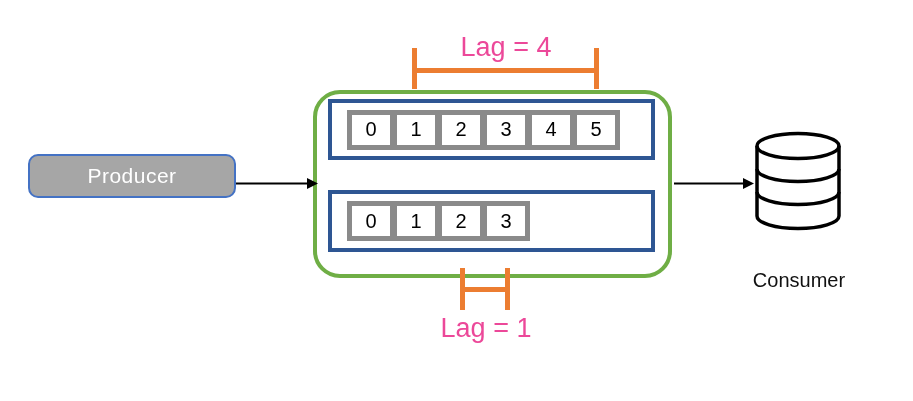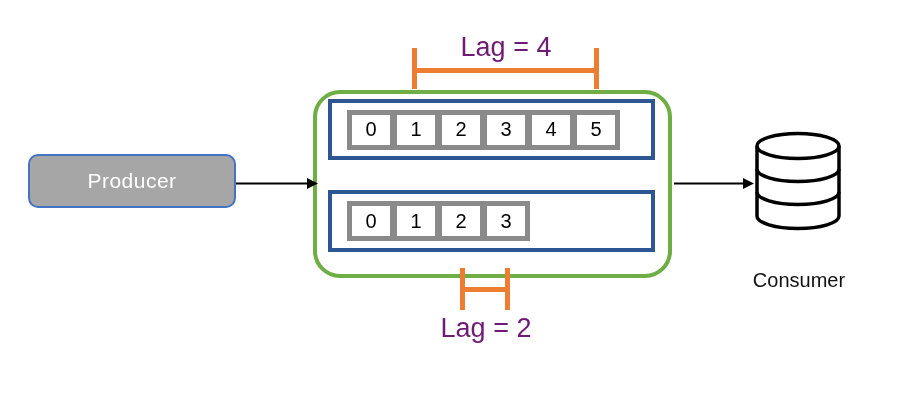--- a/index.html
+++ b/index.html
@@ -5,21 +5,21 @@
   html,body{margin:0;padding:0;background:#ffffff;}
   .canvas{
     position:relative;
     width:913px;height:401px;
     background:#ffffff;
     font-family:"Liberation Sans",sans-serif;
     overflow:hidden;
   }
   
   .producer{
-    position:absolute;left:28px;top:154px;width:208px;height:54px;
+    position:absolute;left:28px;top:154px;width:208px;height:44px;
     background:#a6a6a6;border:2px solid #4472c4;border-radius:10px;
     box-sizing:border-box;
     display:flex;align-items:center;justify-content:center;
   }
   .producer span{color:#ffffff;font-size:21px;letter-spacing:.5px;}
   
   .broker{
     position:absolute;left:313px;top:90px;width:359px;height:188px;
     border:4px solid #6fae45;border-radius:27px;box-sizing:border-box;
     background:#ffffff;
@@ -34,21 +34,21 @@
   .cells{display:flex;margin-left:15px;}
   .cell{
     width:38px;height:30px;border:5px solid #8a8a8a;background:#ffffff;
     display:flex;align-items:center;justify-content:center;
     font-size:20px;color:#000000;box-sizing:content-box;
   }
   .cell + .cell{margin-left:-3px;}
   
   .lag-label{
     position:absolute;width:200px;text-align:center;
-    font-size:27px;color:#701a75;white-space:pre;
+    font-size:27px;color:#ec4899;white-space:pre;
   }
   .lag-top{left:406px;top:32px;}
   .lag-bottom{left:386px;top:313px;}
   
   .consumer-label{
     position:absolute;left:738px;top:232px;width:122px;text-align:center;
     font-size:20px;color:#111111;margin-top:37px;
   }
   
   .overlay{position:absolute;left:0;top:0;width:913px;height:401px;pointer-events:none;}
@@ -79,21 +79,21 @@
     <div class="partition p1">
       <div class="cells" id="cells-1">
           <div class="cell">0</div>
           <div class="cell">1</div>
           <div class="cell">2</div>
           <div class="cell">3</div>
         </div>
     </div>
   </div>
 
-  <div class="lag-label lag-bottom">Lag = 2</div>
+  <div class="lag-label lag-bottom">Lag = 1</div>
 
   <svg class="overlay" viewBox="0 0 913 401">
     <g>
       <line x1="236" y1="183.5" x2="308" y2="183.5" stroke="#000000" stroke-width="2"></line>
       <polygon points="307,178 318,183.5 307,189" fill="#000000"></polygon>
     </g>
     <g>
       <line x1="674" y1="183.5" x2="744" y2="183.5" stroke="#000000" stroke-width="2"></line>
       <polygon points="743,178 754,183.5 743,189" fill="#000000"></polygon>
     </g>

